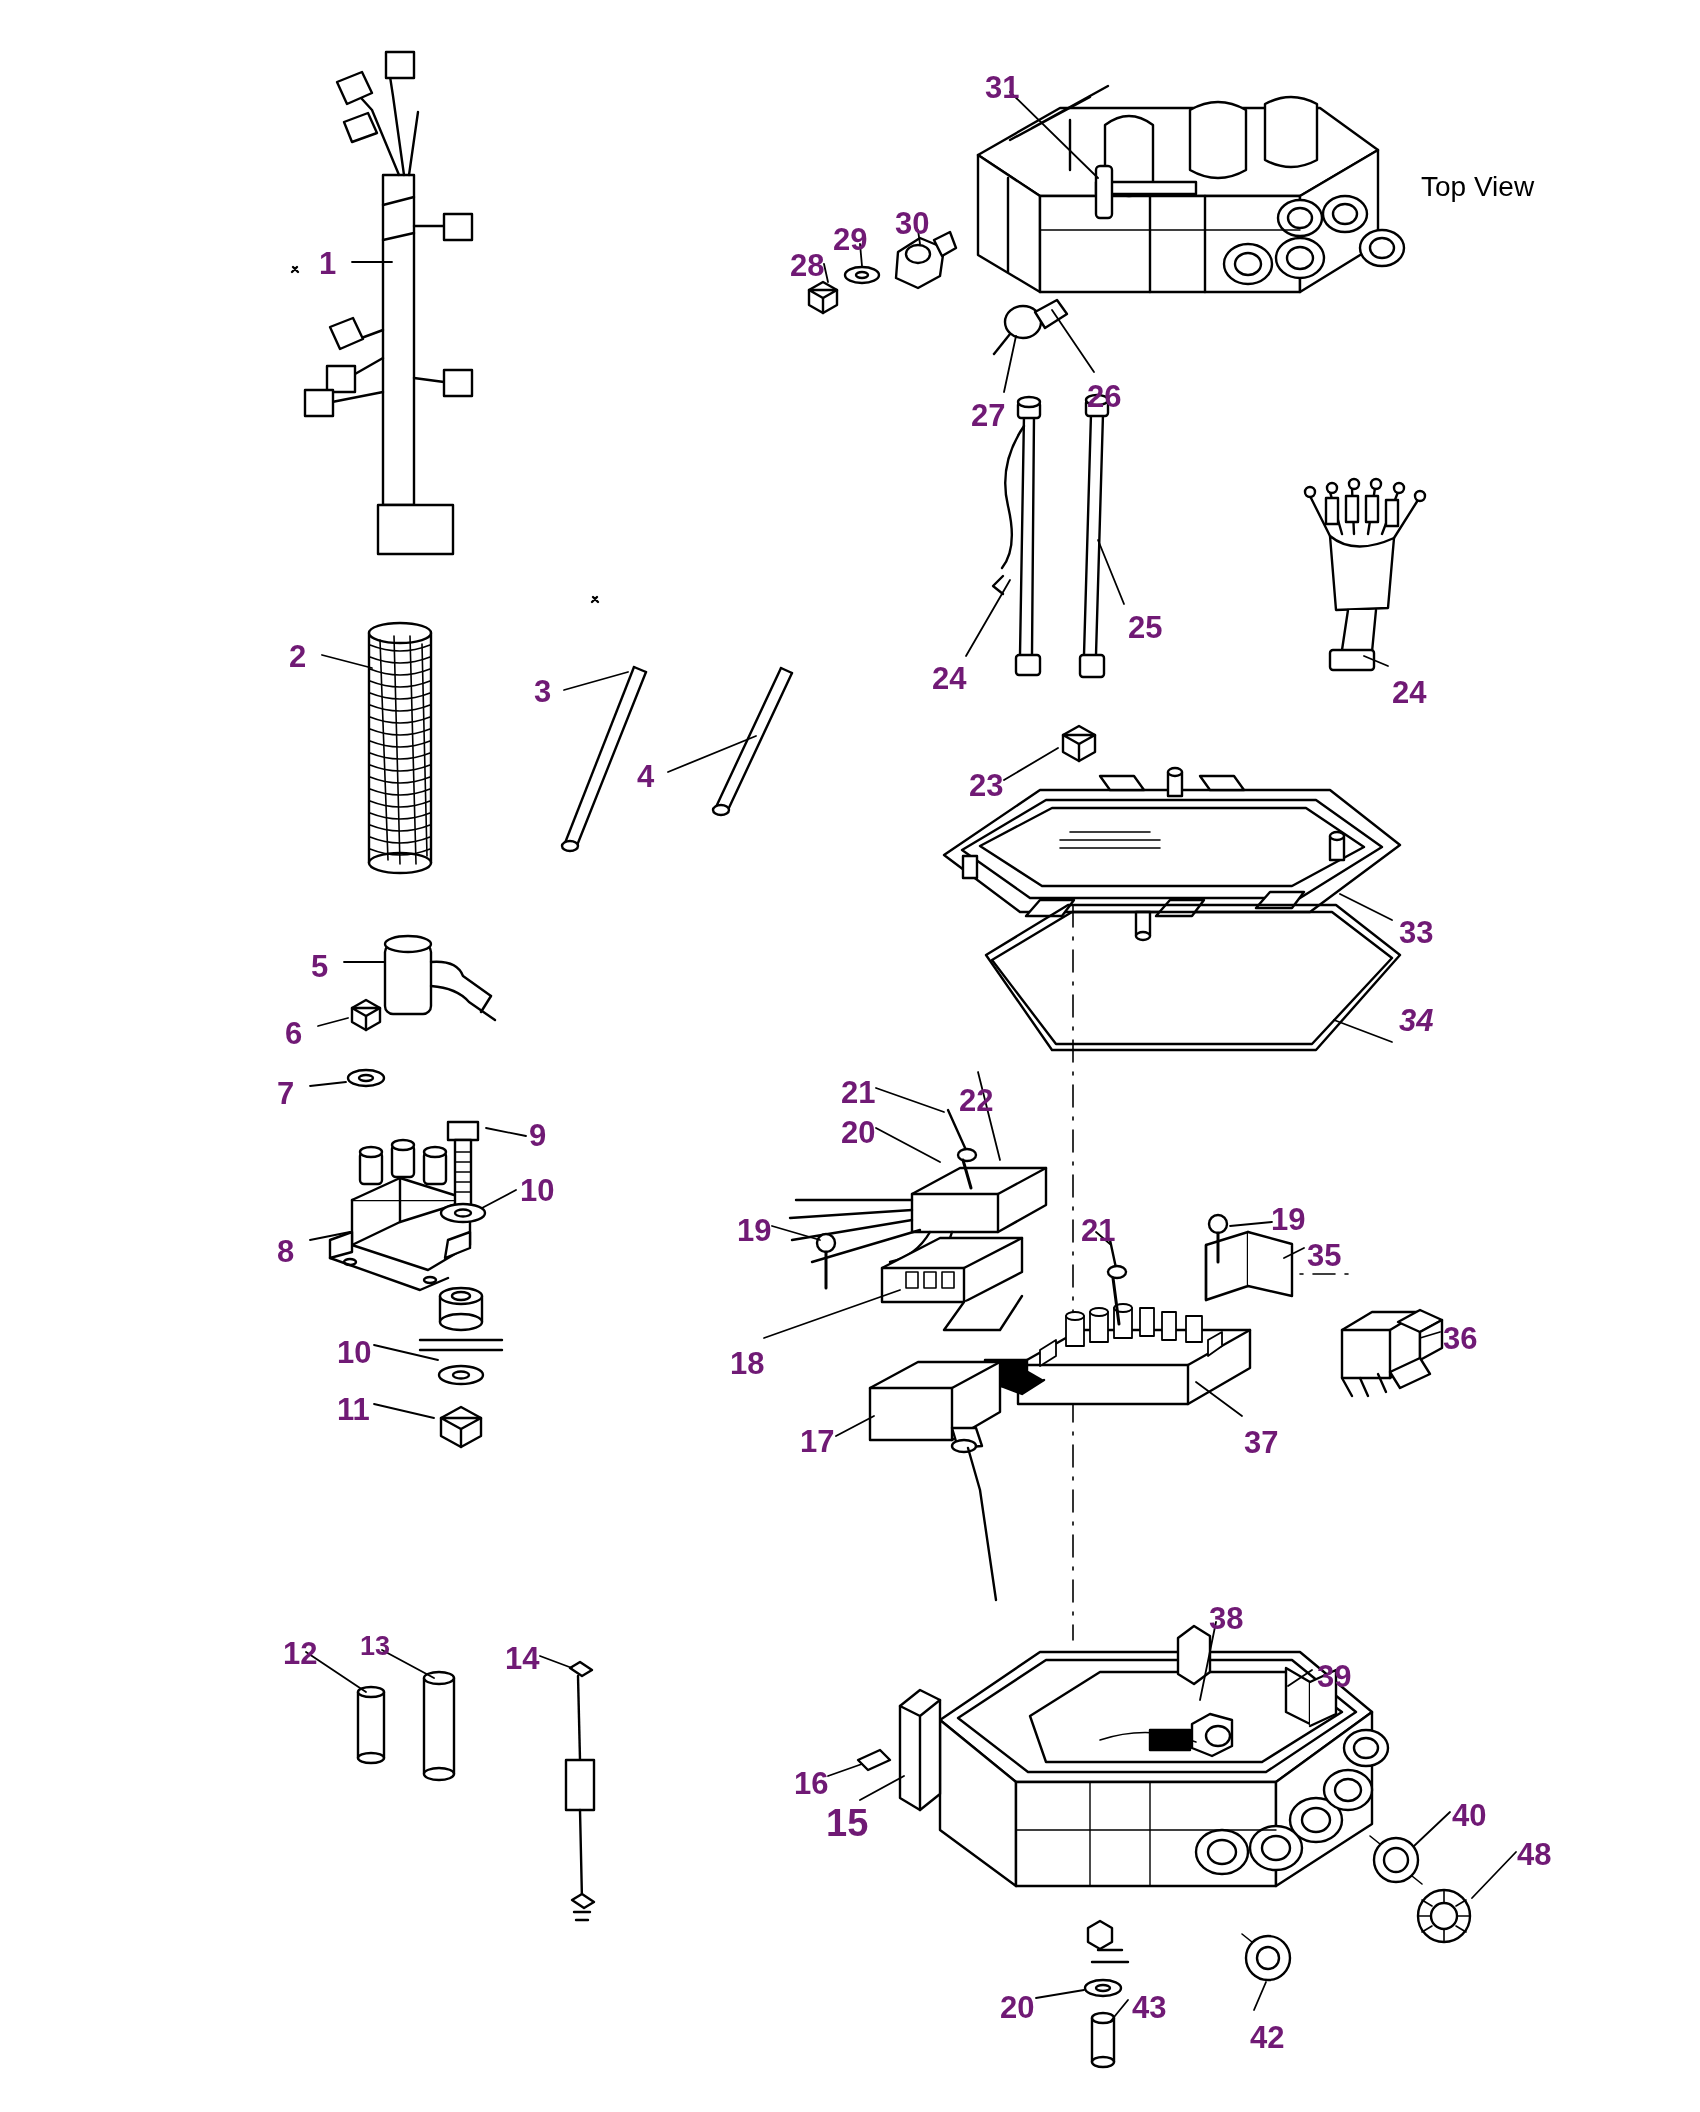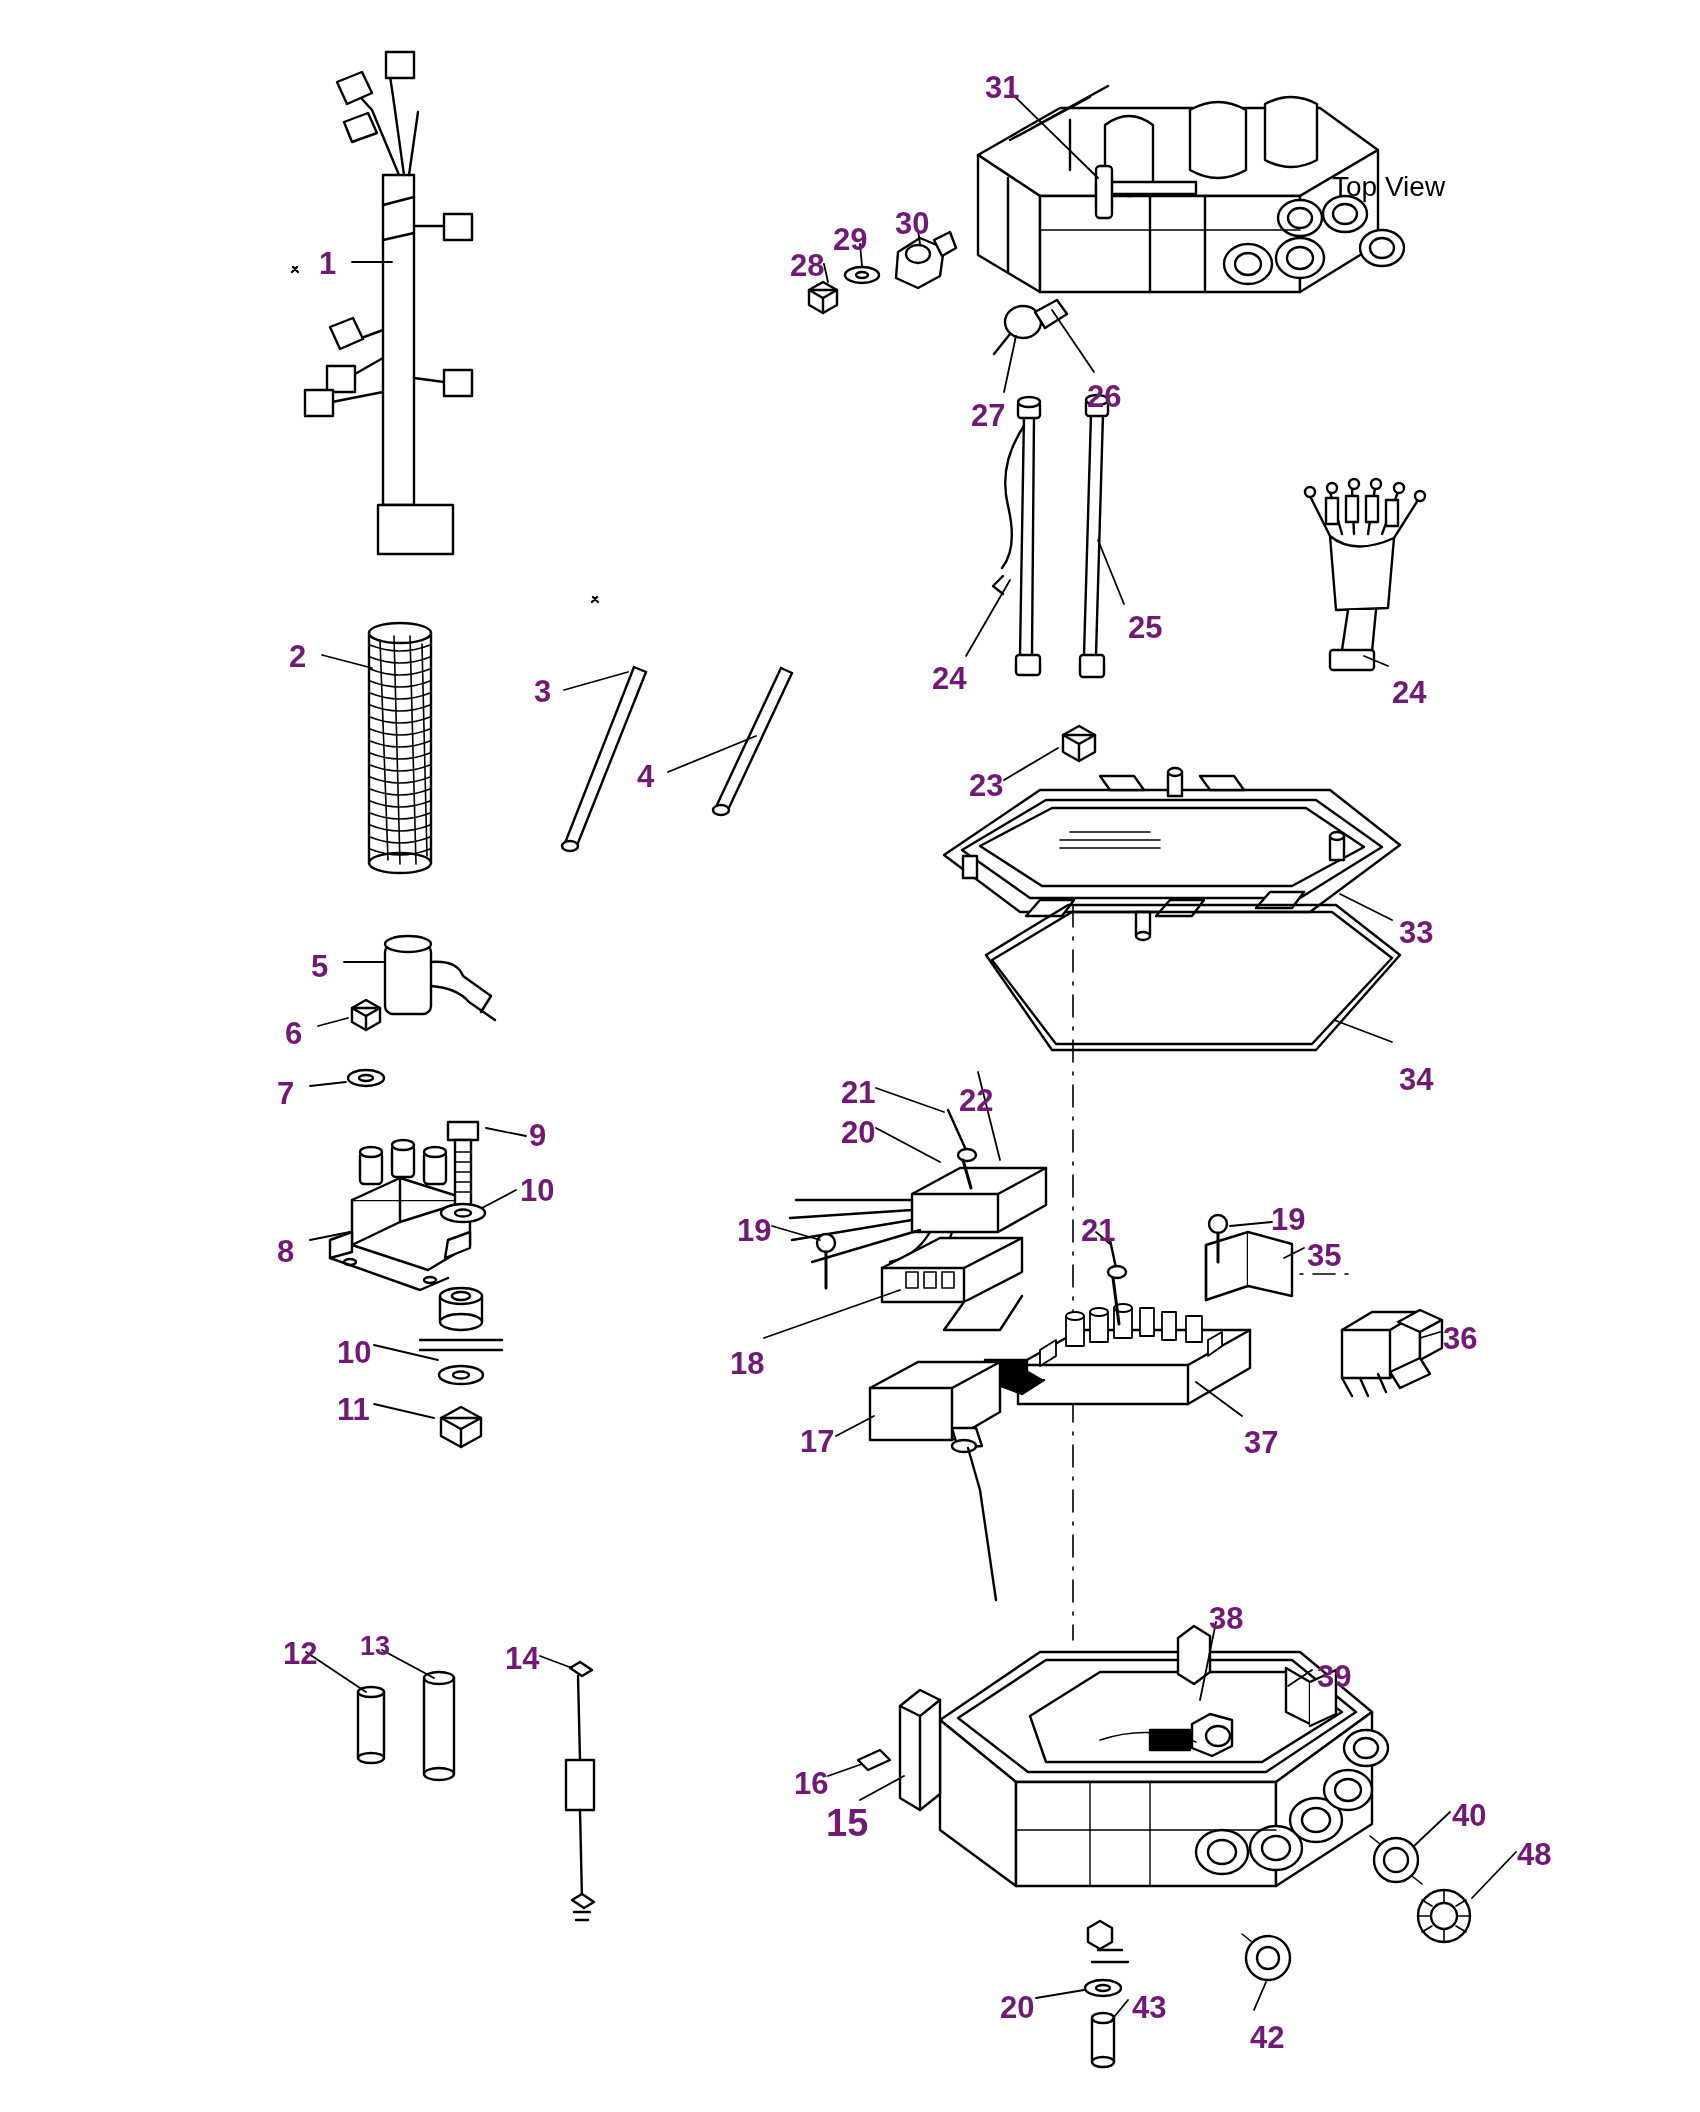--- a/index.html
+++ b/index.html
@@ -610,26 +610,26 @@
   <div class="callout" style="left:932px; top:663px; font-size:31px;">24</div>
   <div class="callout" style="left:1128px; top:612px; font-size:31px;">25</div>
   <div class="callout" style="left:1087px; top:381px; font-size:31px;">26</div>
   <div class="callout" style="left:971px; top:400px; font-size:31px;">27</div>
   <div class="callout" style="left:790px; top:250px; font-size:31px;">28</div>
   <div class="callout" style="left:833px; top:224px; font-size:31px;">29</div>
   <div class="callout" style="left:895px; top:208px; font-size:31px;">30</div>
   <div class="callout" style="left:985px; top:72px; font-size:31px;">31</div>
   <div class="callout" style="left:1392px; top:677px; font-size:31px;">24</div>
   <div class="callout" style="left:1399px; top:917px; font-size:31px;">33</div>
-  <div class="callout" style="left:1399px; top:1064px; font-size:31px;">34</div>
+  <div class="callout" style="left:1399px; top:1005px; font-size:31px;font-style:italic;">34</div>
   <div class="callout" style="left:1307px; top:1240px; font-size:31px;">35</div>
   <div class="callout" style="left:1443px; top:1323px; font-size:31px;">36</div>
   <div class="callout" style="left:1244px; top:1427px; font-size:31px;">37</div>
   <div class="callout" style="left:1209px; top:1603px; font-size:31px;">38</div>
   <div class="callout" style="left:1317px; top:1661px; font-size:31px;">39</div>
   <div class="callout" style="left:1452px; top:1800px; font-size:31px;">40</div>
   <div class="callout" style="left:1517px; top:1839px; font-size:31px;">48</div>
   <div class="callout" style="left:1250px; top:2022px; font-size:31px;">42</div>
   <div class="callout" style="left:1132px; top:1992px; font-size:31px;">43</div>
 
-  <div class="viewlabel" style="left:1332px; top:173px;">Top View</div>
+  <div class="viewlabel" style="left:1421px; top:173px;">Top View</div>
 
 </div>
 
 </body></html>

